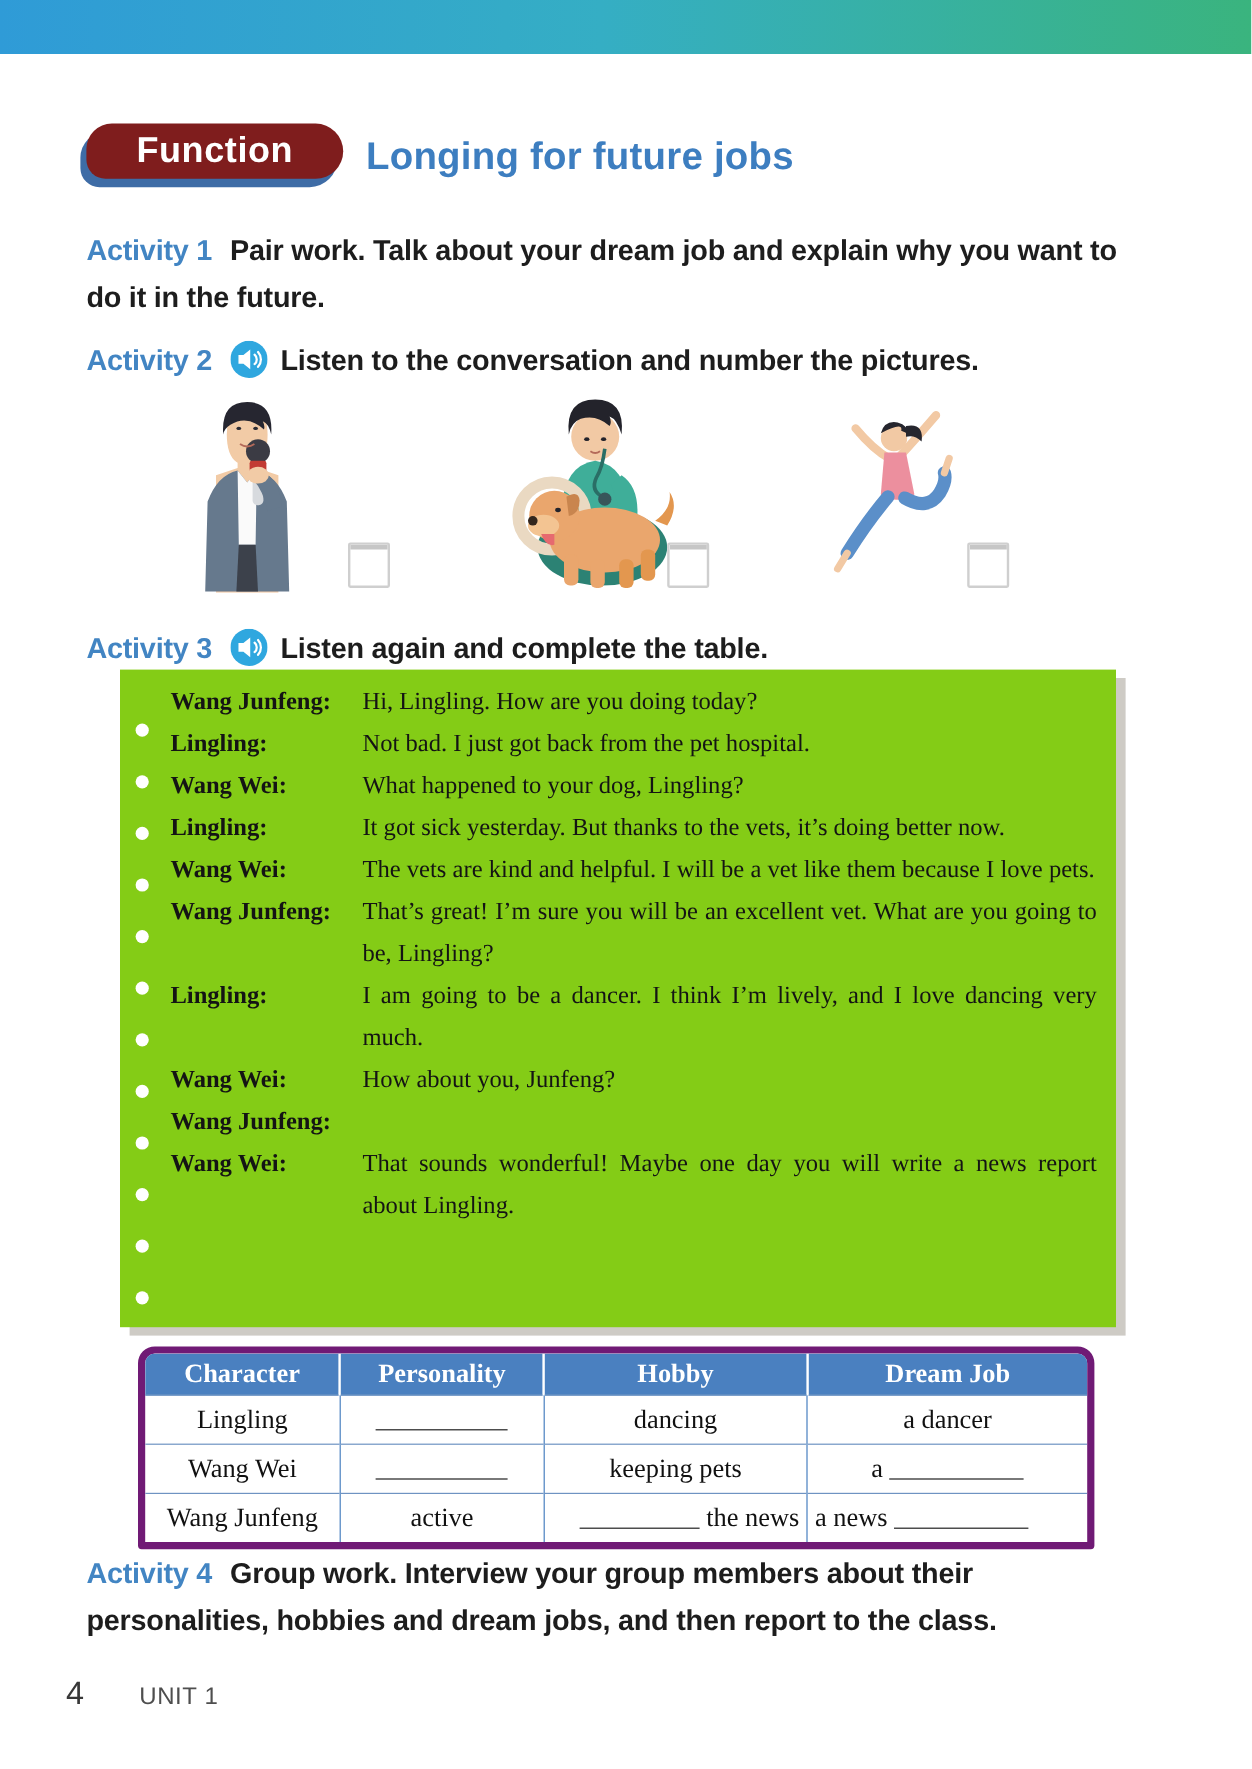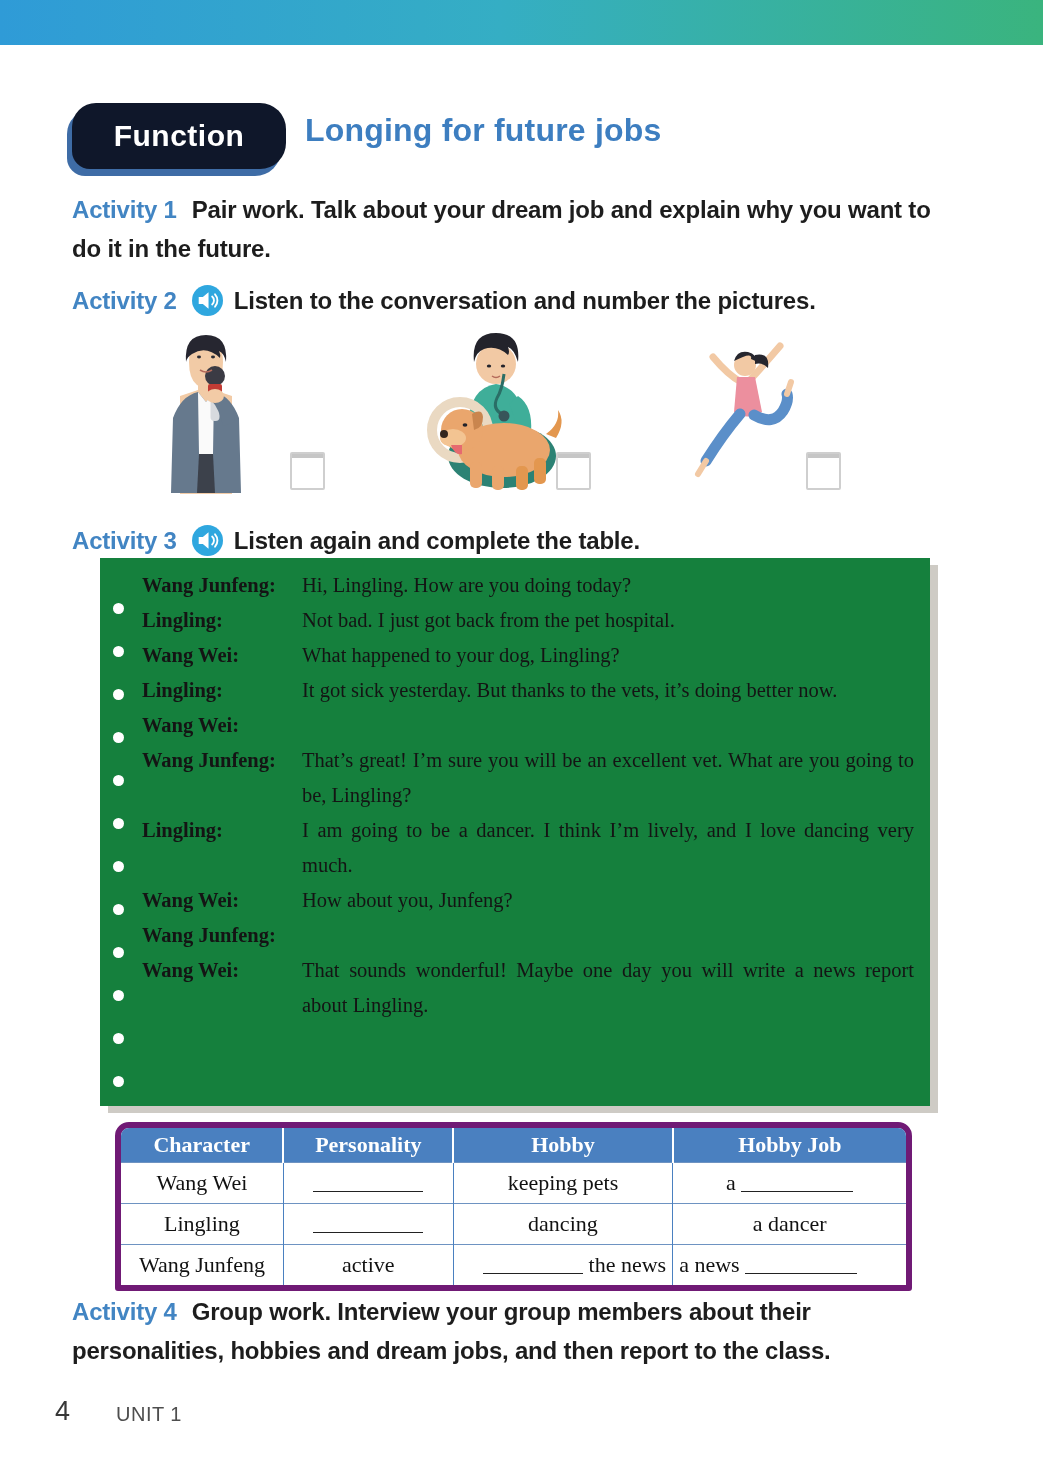--- a/index.html
+++ b/index.html
@@ -5,22 +5,22 @@
   html,body { margin:0; padding:0; background:#ffffff; }
   .page {
     position:relative; width:1043px; height:1474px; background:#fff;
     font-family:"Liberation Sans", sans-serif; overflow:hidden;
   }
   .topbar {
     position:absolute; left:0; top:0; width:1043px; height:45px;
     background:linear-gradient(90deg,#2f9bd7 0%,#35aec4 48%,#3ab47e 100%);
   }
   .badge {
-    position:absolute; left:72px; top:103px; width:214px; height:66px;
-    background:#0f172a; border-radius:24px 26px 26px 18px;
+    position:absolute; left:72px; top:103px; width:214px; height:46px;
+    background:#7f1d1d; border-radius:24px 26px 26px 18px;
     box-shadow:-5px 7px 0 #3e6ca6;
     display:flex; align-items:center; justify-content:center;
     color:#fff; font-weight:bold; font-size:30px; letter-spacing:0.5px;
   }
   .subtitle {
     position:absolute; left:305px; top:112px;
     font-size:32px; font-weight:bold; color:#3d7ec0; letter-spacing:0.2px;
   }
   .activity {
     position:absolute; left:72px; width:888px;
@@ -37,21 +37,21 @@
     vertical-align:-7px; margin-right:11px; cursor:pointer;
   }
   .pic { position:absolute; }
   .checkbox {
     position:absolute; width:31px; height:34px; background:#fff;
     border:2px solid #cfcfcf; border-radius:2px;
     box-shadow:inset 0 4px 0 #c6c6c6;
   }
   .dlgbox {
     position:absolute; left:100px; top:558px; width:830px; height:548px;
-    background:#15803d; box-shadow:8px 7px 0 #cecbc5;
+    background:#84cc16; box-shadow:8px 7px 0 #cecbc5;
     box-sizing:border-box; padding:10px 16px 0 42px;
   }
   .dots { position:absolute; left:13px; top:45px; width:12px; }
   .dot { width:11px; height:11px; border-radius:50%; background:#fff; margin-bottom:32px; }
   .dlg-row {
     display:flex; font-family:"Liberation Serif", serif;
     font-size:20.5px; line-height:35px; color:#141414;
   }
   .dlg-speaker { flex:0 0 160px; width:160px; font-weight:bold; }
   .dlg-text { flex:1; text-align:justify; }
@@ -196,20 +196,21 @@
         <div class="dlg-row">
           <span class="dlg-speaker">Wang Wei:</span>
           <div class="dlg-text">What happened to your dog, Lingling?</div>
         </div>
         <div class="dlg-row">
           <span class="dlg-speaker">Lingling:</span>
           <div class="dlg-text">It got sick yesterday. But thanks to the vets, it’s doing better now.</div>
         </div>
         <div class="dlg-row">
           <span class="dlg-speaker">Wang Wei:</span>
+          <div class="dlg-text">The vets are kind and helpful. I will be a vet like them because I love pets.</div>
         </div>
         <div class="dlg-row">
           <span class="dlg-speaker">Wang Junfeng:</span>
           <div class="dlg-text">That’s great! I’m sure you will be an excellent vet. What are you going to be, Lingling?</div>
         </div>
         <div class="dlg-row">
           <span class="dlg-speaker">Lingling:</span>
           <div class="dlg-text">I am going to be a dancer. I think I’m lively, and I love dancing very much.</div>
         </div>
         <div class="dlg-row">
@@ -232,37 +233,37 @@
           <col style="width:164px">
           <col style="width:171px">
           <col style="width:222px">
           <col style="width:236px">
         </colgroup>
       <thead>
           <tr>
             <th>Character</th>
             <th>Personality</th>
             <th>Hobby</th>
-            <th>Hobby Job</th>
+            <th>Dream Job</th>
           </tr>
         </thead>
       <tbody>
+          <tr>
+            <td><span>Lingling</span></td>
+            <td><span class="blank" style="width: 110px;"></span></td>
+            <td><span>dancing</span></td>
+            <td><span>a dancer</span></td>
+          </tr>
           <tr>
             <td><span>Wang Wei</span></td>
             <td><span class="blank" style="width: 110px;"></span></td>
             <td><span>keeping pets</span></td>
             <td><span>a </span><span class="blank" style="width: 112px;"></span></td>
           </tr>
           <tr>
-            <td><span>Lingling</span></td>
-            <td><span class="blank" style="width: 110px;"></span></td>
-            <td><span>dancing</span></td>
-            <td><span>a dancer</span></td>
-          </tr>
-          <tr>
             <td><span>Wang Junfeng</span></td>
             <td><span>active</span></td>
             <td style="text-align: right;"><span class="blank" style="width: 100px;"></span><span> the news</span></td>
             <td style="text-align: left; margin-top: 16px;"><span>a news </span><span class="blank" style="width: 112px;"></span></td>
           </tr>
         </tbody>
     </table>
   </div>
 
   <div class="activity" id="act4">

